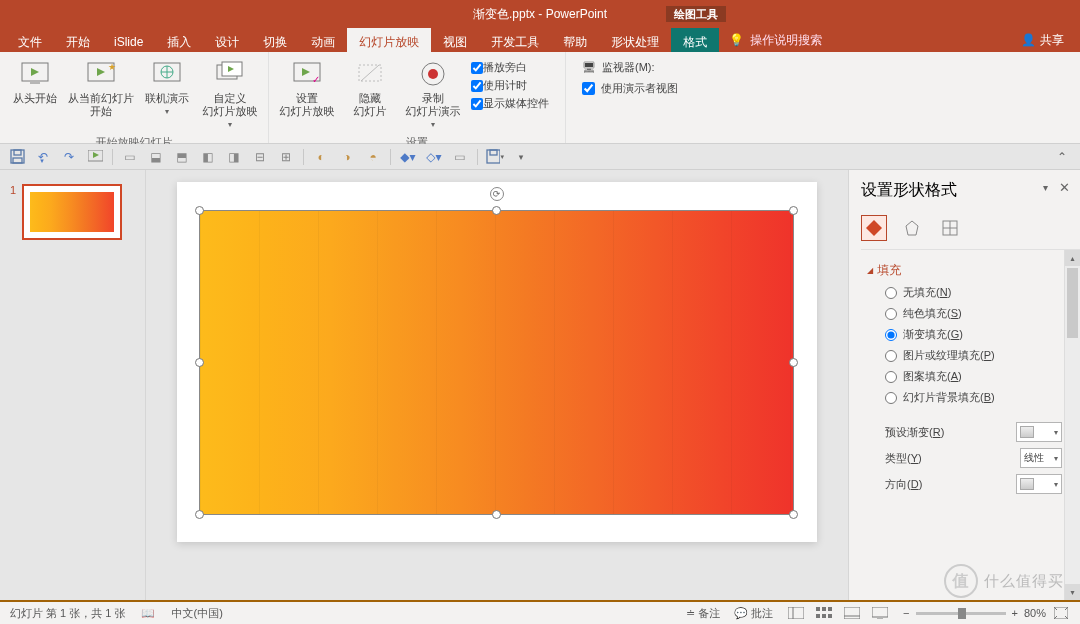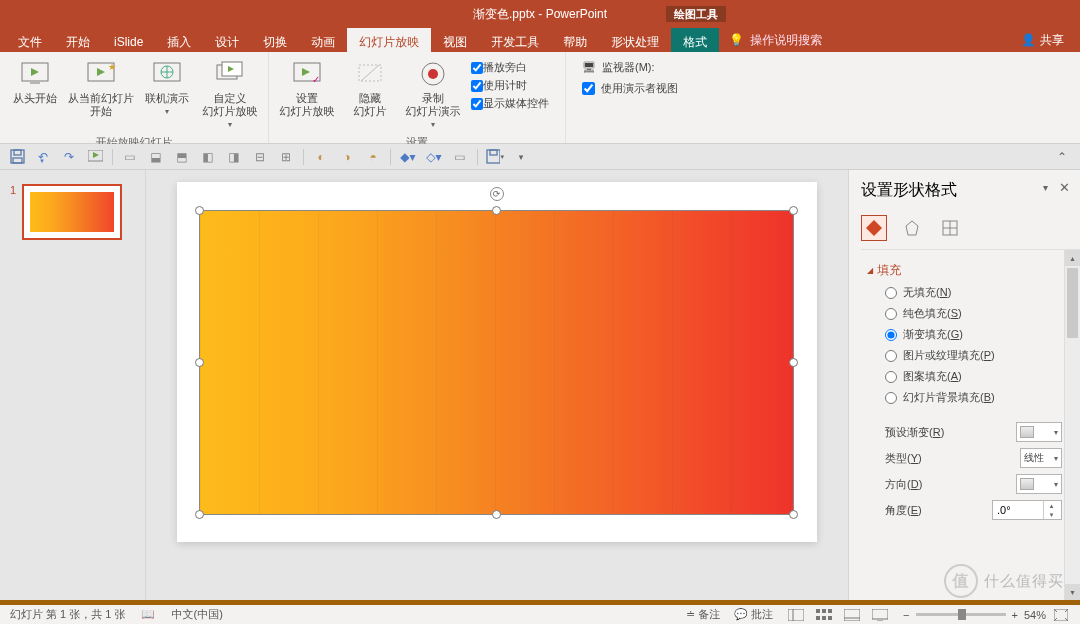--- a/index.html
+++ b/index.html
@@ -88,21 +88,21 @@
 .radios u { text-decoration: underline; }
 .proprow { display: flex; align-items: center; justify-content: space-between; padding: 3px 0 3px 18px; font-size: 11px; color: #444; }
 .dropbox { width: 46px; height: 20px; border: 1px solid #b5b5b5; background: #fff; display: flex; align-items: center; justify-content: space-between; padding: 0 3px; font-size: 10px; }
 .dropbox .sw { width: 14px; height: 12px; background: linear-gradient(180deg,#eee,#ccc); border: 1px solid #aaa; }
 .spinbox { width: 70px; height: 20px; border: 1px solid #b5b5b5; background: #fff; display: flex; align-items: center; }
 .spinbox input { border: none; width: 50px; padding: 0 4px; font-size: 11px; outline: none; }
 .spinbox .spins { width: 16px; display: flex; flex-direction: column; border-left: 1px solid #ccc; }
 .spinbox .spins span { height: 9px; font-size: 7px; text-align: center; line-height: 9px; color: #666; }
 
 
-.statusbar { height: 24px; background: #f3f2f1; border-top: 5px solid #a16207; display: flex; align-items: center; padding: 0 10px; font-size: 11px; color: #555; gap: 14px; }
+.statusbar { height: 24px; background: #f3f2f1; border-top: 2px solid #a16207; display: flex; align-items: center; padding: 0 10px; font-size: 11px; color: #555; gap: 14px; }
 .statusbar .spacer { flex: 1; }
 .sticon { width: 18px; height: 14px; display: flex; align-items: center; justify-content: center; }
 .viewbtns { display: flex; gap: 10px; align-items: center; }
 .zoom { display: flex; align-items: center; gap: 6px; }
 .zoom .track { width: 90px; height: 3px; background: #c0c0c0; position: relative; }
 .zoom .knob { position: absolute; left: 42px; top: -4px; width: 8px; height: 11px; background: #888; }
 
 
 .watermark { position: absolute; right: 16px; bottom: 26px; display: flex; align-items: center; gap: 6px; color: #bbb; font-size: 15px; letter-spacing: 1px; pointer-events: none; z-index: 50; }
 .watermark .circ { width: 34px; height: 34px; border: 2px solid #ccc; border-radius: 50%; display: flex; align-items: center; justify-content: center; font-weight: bold; color: #ccc; font-size: 16px; }
@@ -409,30 +409,20 @@
           <div class="dropbox" style="width:42px">
               <span>线性</span>
               <span style="font-size:8px;color:#666">▾</span>
             </div>
         </div>
         <div class="proprow">
           <span><span>方向(</span><u>D</u><span>)</span></span>
           <div class="dropbox">
               <div class="sw"></div>
               <span style="font-size:8px;color:#666">▾</span>
-            </div>
-        </div>
-        <div class="proprow">
-          <span><span>角度(</span><u>E</u><span>)</span></span>
-          <div class="spinbox">
-              <input value=".0°" style="">
-              <div class="spins">
-                <span>▴</span>
-                <span>▾</span>
-              </div>
             </div>
         </div>
       </div>
     </div>
   </div>
 </div>
 
 <div class="statusbar">
   <span>幻灯片 第 1 张，共 1 张</span>
   <span class="sticon">📖</span>
@@ -469,21 +459,21 @@
           <line x1="5" y1="12" x2="11" y2="12"></line>
         </svg>
       </span>
   </div>
   <div class="zoom">
     <span>−</span>
     <div class="track">
         <div class="knob"></div>
       </div>
     <span>+</span>
-    <span>54%</span>
+    <span>80%</span>
     <span class="sticon">
         <svg width="14" height="12" fill="none" stroke="#777">
           <rect x="0" y="0" width="14" height="12"></rect>
           <path d="M3 3 L0 0 M11 3 L14 0 M3 9 L0 12 M11 9 L14 12"></path>
         </svg>
       </span>
   </div>
 </div>
 
 <div class="watermark">

